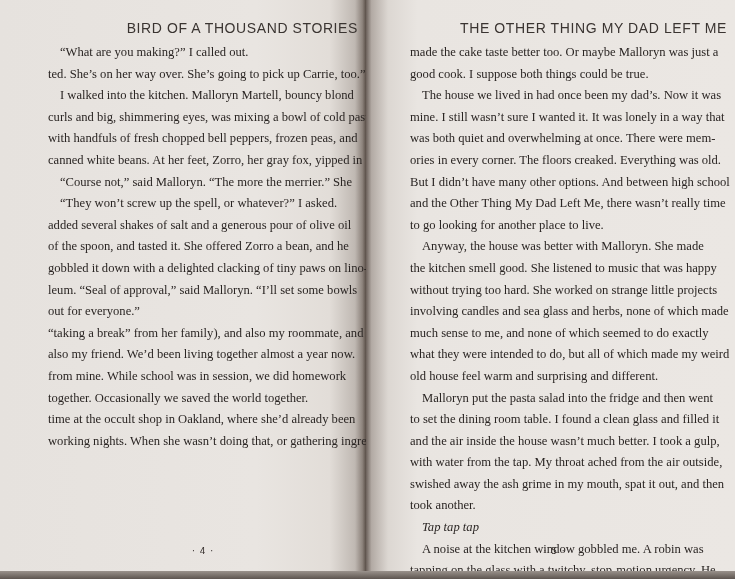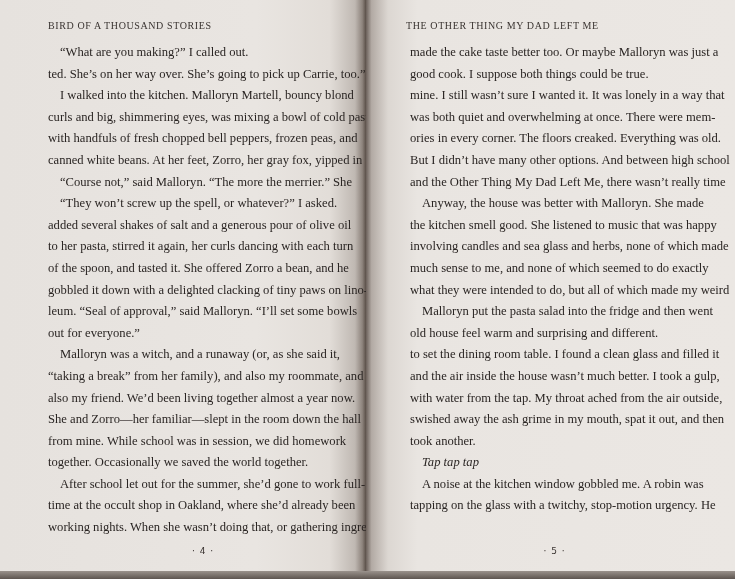--- a/index.html
+++ b/index.html
@@ -21,27 +21,27 @@
   .page.right {
     left: 366px; width: 369px;
     background: linear-gradient(to right, #6b605a 0%, #b2aaa4 1.5%, #dcd7d2 6%, #e9e5e1 14%, #ebe7e3 100%);
   }
   .bottom-edge {
     position: absolute; left: 0; top: 571px; width: 735px; height: 8px;
     background: linear-gradient(to bottom, #9a928c, #5d5550);
   }
   .running-head {
     position: absolute; top: 20px; left: 0; right: 0;
-    text-align: left;
-    font-family: Liberation Serif, serif;
-    font-size: 10px; letter-spacing: 0.6px;
+    text-align: right;
+    font-family: Liberation Sans, sans-serif;
+    font-size: 14px; letter-spacing: 0.6px;
     color: #3a3431;
   }
   .page.left .running-head { left: 48px; right: 8px; }
-  .page.right .running-head { left: 40px; right: 16px; }
+  .page.right .running-head { left: 40px; right: 8px; }
   .body-text {
     position: absolute; top: 42px;
     font-size: 12.6px; line-height: 21.6px;
     text-align: justify;
   }
   .page.left .body-text { left: 48px; width: 282px; }
   .page.right .body-text { left: 44px; width: 280px; }
   .line { display: block; white-space: nowrap; text-align-last: justify; text-align: justify; }
   .line.last { text-align-last: left; }
   .line.indent { text-indent: 12px; }
@@ -64,54 +64,53 @@
     <div class="body-text">
         <span class="line indent last">“What are you making?” I called out.</span>
         <span class="line last">ted. She’s on her way over. She’s going to pick up Carrie, too.”</span>
         <span class="line indent">I walked into the kitchen. Malloryn Martell, bouncy blond</span>
         <span class="line">curls and big, shimmering eyes, was mixing a bowl of cold pasta</span>
         <span class="line">with handfuls of fresh chopped bell peppers, frozen peas, and</span>
         <span class="line">canned white beans. At her feet, Zorro, her gray fox, yipped in</span>
         <span class="line indent">“Course not,” said Malloryn. “The more the merrier.” She</span>
         <span class="line indent last">“They won’t screw up the spell, or whatever?” I asked.</span>
         <span class="line">added several shakes of salt and a generous pour of olive oil</span>
-        <span class="line">to her pasta, stirred it again, her curls dancing with each turn</span>
         <span class="line">of the spoon, and tasted it. She offered Zorro a bean, and he</span>
         <span class="line">gobbled it down with a delighted clacking of tiny paws on lino-</span>
         <span class="line">leum. “Seal of approval,” said Malloryn. “I’ll set some bowls</span>
         <span class="line last">out for everyone.”</span>
-        <span class="line indent">Malloryn was a witch, and a runaway (or, as she said it,</span>
         <span class="line">“taking a break” from her family), and also my roommate, and</span>
         <span class="line">also my friend. We’d been living together almost a year now.</span>
-        <span class="line">She and Zorro—her familiar—slept in the room down the hall</span>
         <span class="line">from mine. While school was in session, we did homework</span>
         <span class="line last">together. Occasionally we saved the world together.</span>
-        <span class="line indent">After school let out for the summer, she’d gone to work full-</span>
         <span class="line">time at the occult shop in Oakland, where she’d already been</span>
         <span class="line">working nights. When she wasn’t doing that, or gathering ingre-</span>
       </div>
     <div class="folio">· 4 ·</div>
   </div>
   <div class="page right">
     <div class="running-head">THE OTHER THING MY DAD LEFT ME</div>
     <div class="body-text">
         <span class="line">made the cake taste better too. Or maybe Malloryn was just a</span>
         <span class="line last">good cook. I suppose both things could be true.</span>
+        <span class="line indent">The house we lived in had once been my dad’s. Now it was</span>
         <span class="line">mine. I still wasn’t sure I wanted it. It was lonely in a way that</span>
         <span class="line">was both quiet and overwhelming at once. There were mem-</span>
         <span class="line">ories in every corner. The floors creaked. Everything was old.</span>
         <span class="line">But I didn’t have many other options. And between high school</span>
         <span class="line">and the Other Thing My Dad Left Me, there wasn’t really time</span>
+        <span class="line last">to go looking for another place to live.</span>
         <span class="line indent">Anyway, the house was better with Malloryn. She made</span>
         <span class="line">the kitchen smell good. She listened to music that was happy</span>
+        <span class="line">without trying too hard. She worked on strange little projects</span>
         <span class="line">involving candles and sea glass and herbs, none of which made</span>
         <span class="line">much sense to me, and none of which seemed to do exactly</span>
         <span class="line">what they were intended to do, but all of which made my weird</span>
+        <span class="line last">old house feel warm and surprising and different.</span>
         <span class="line indent">Malloryn put the pasta salad into the fridge and then went</span>
-        <span class="line last">old house feel warm and surprising and different.</span>
         <span class="line">to set the dining room table. I found a clean glass and filled it</span>
         <span class="line">and the air inside the house wasn’t much better. I took a gulp,</span>
         <span class="line">with water from the tap. My throat ached from the air outside,</span>
         <span class="line">swished away the ash grime in my mouth, spat it out, and then</span>
         <span class="line last">took another.</span>
         <span class="line indent last italic">Tap tap tap</span>
         <span class="line indent">A noise at the kitchen window gobbled me. A robin was</span>
         <span class="line">tapping on the glass with a twitchy, stop-motion urgency. He</span>
       </div>
     <div class="folio">· 5 ·</div>

